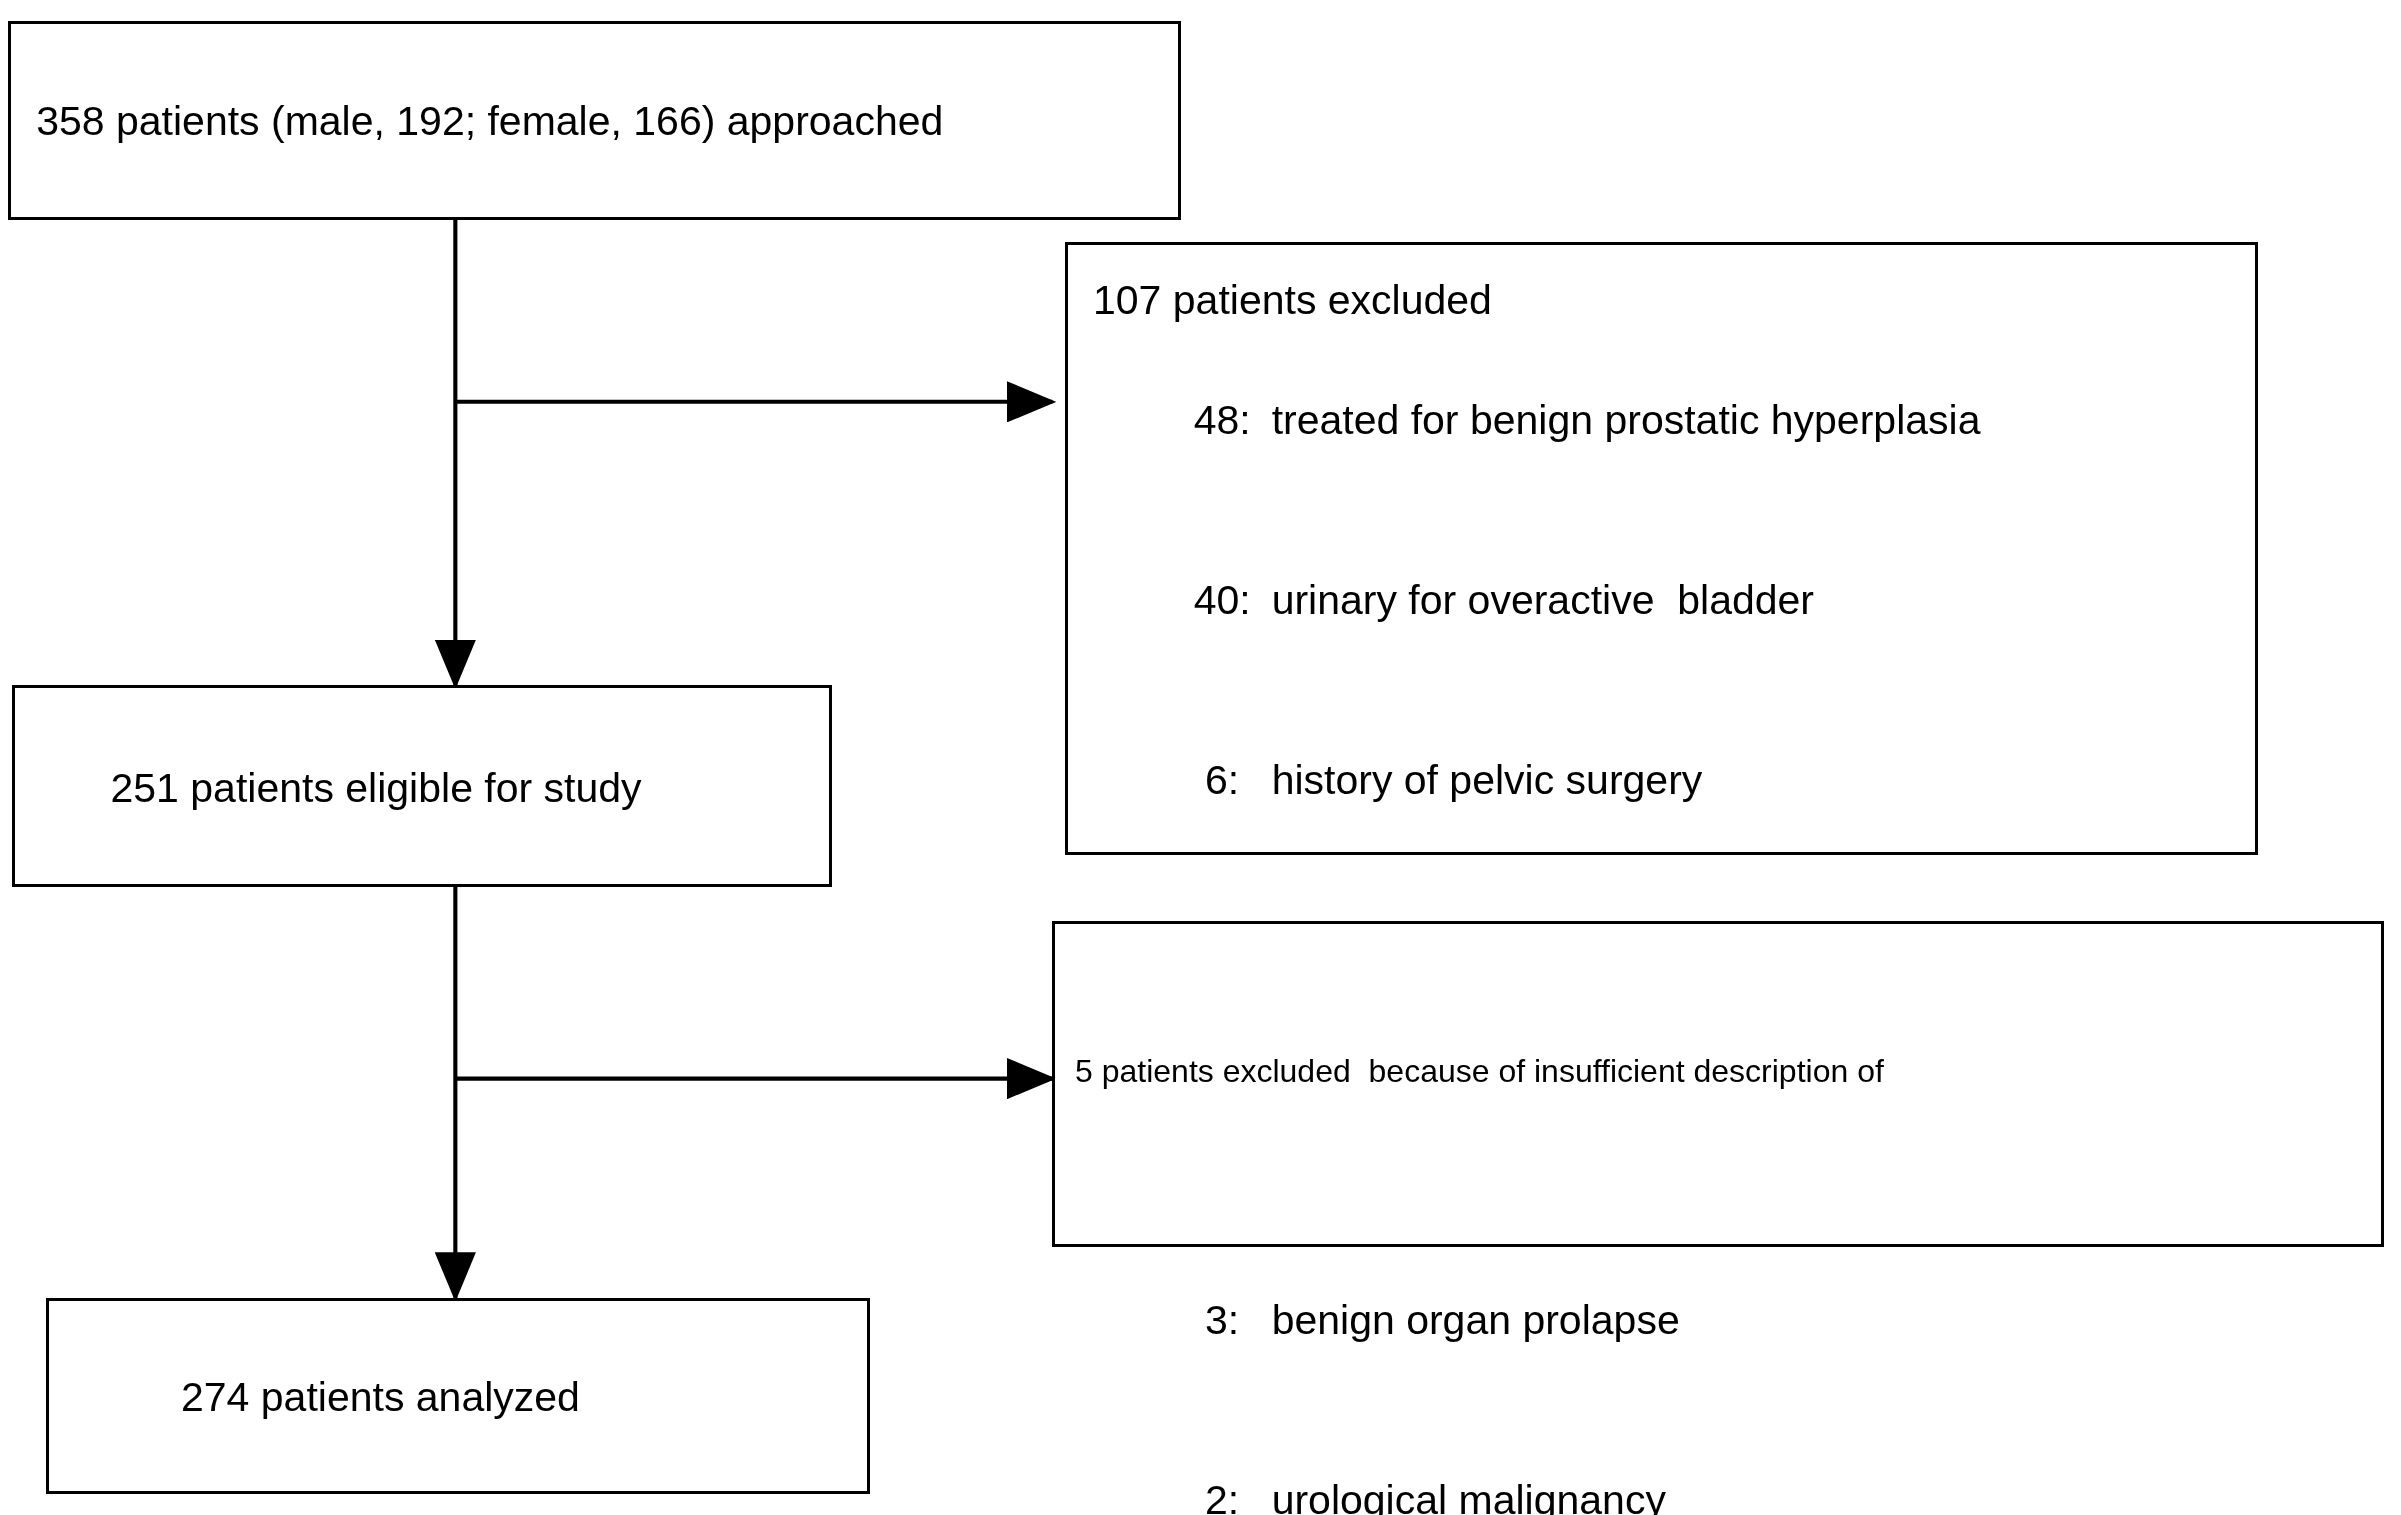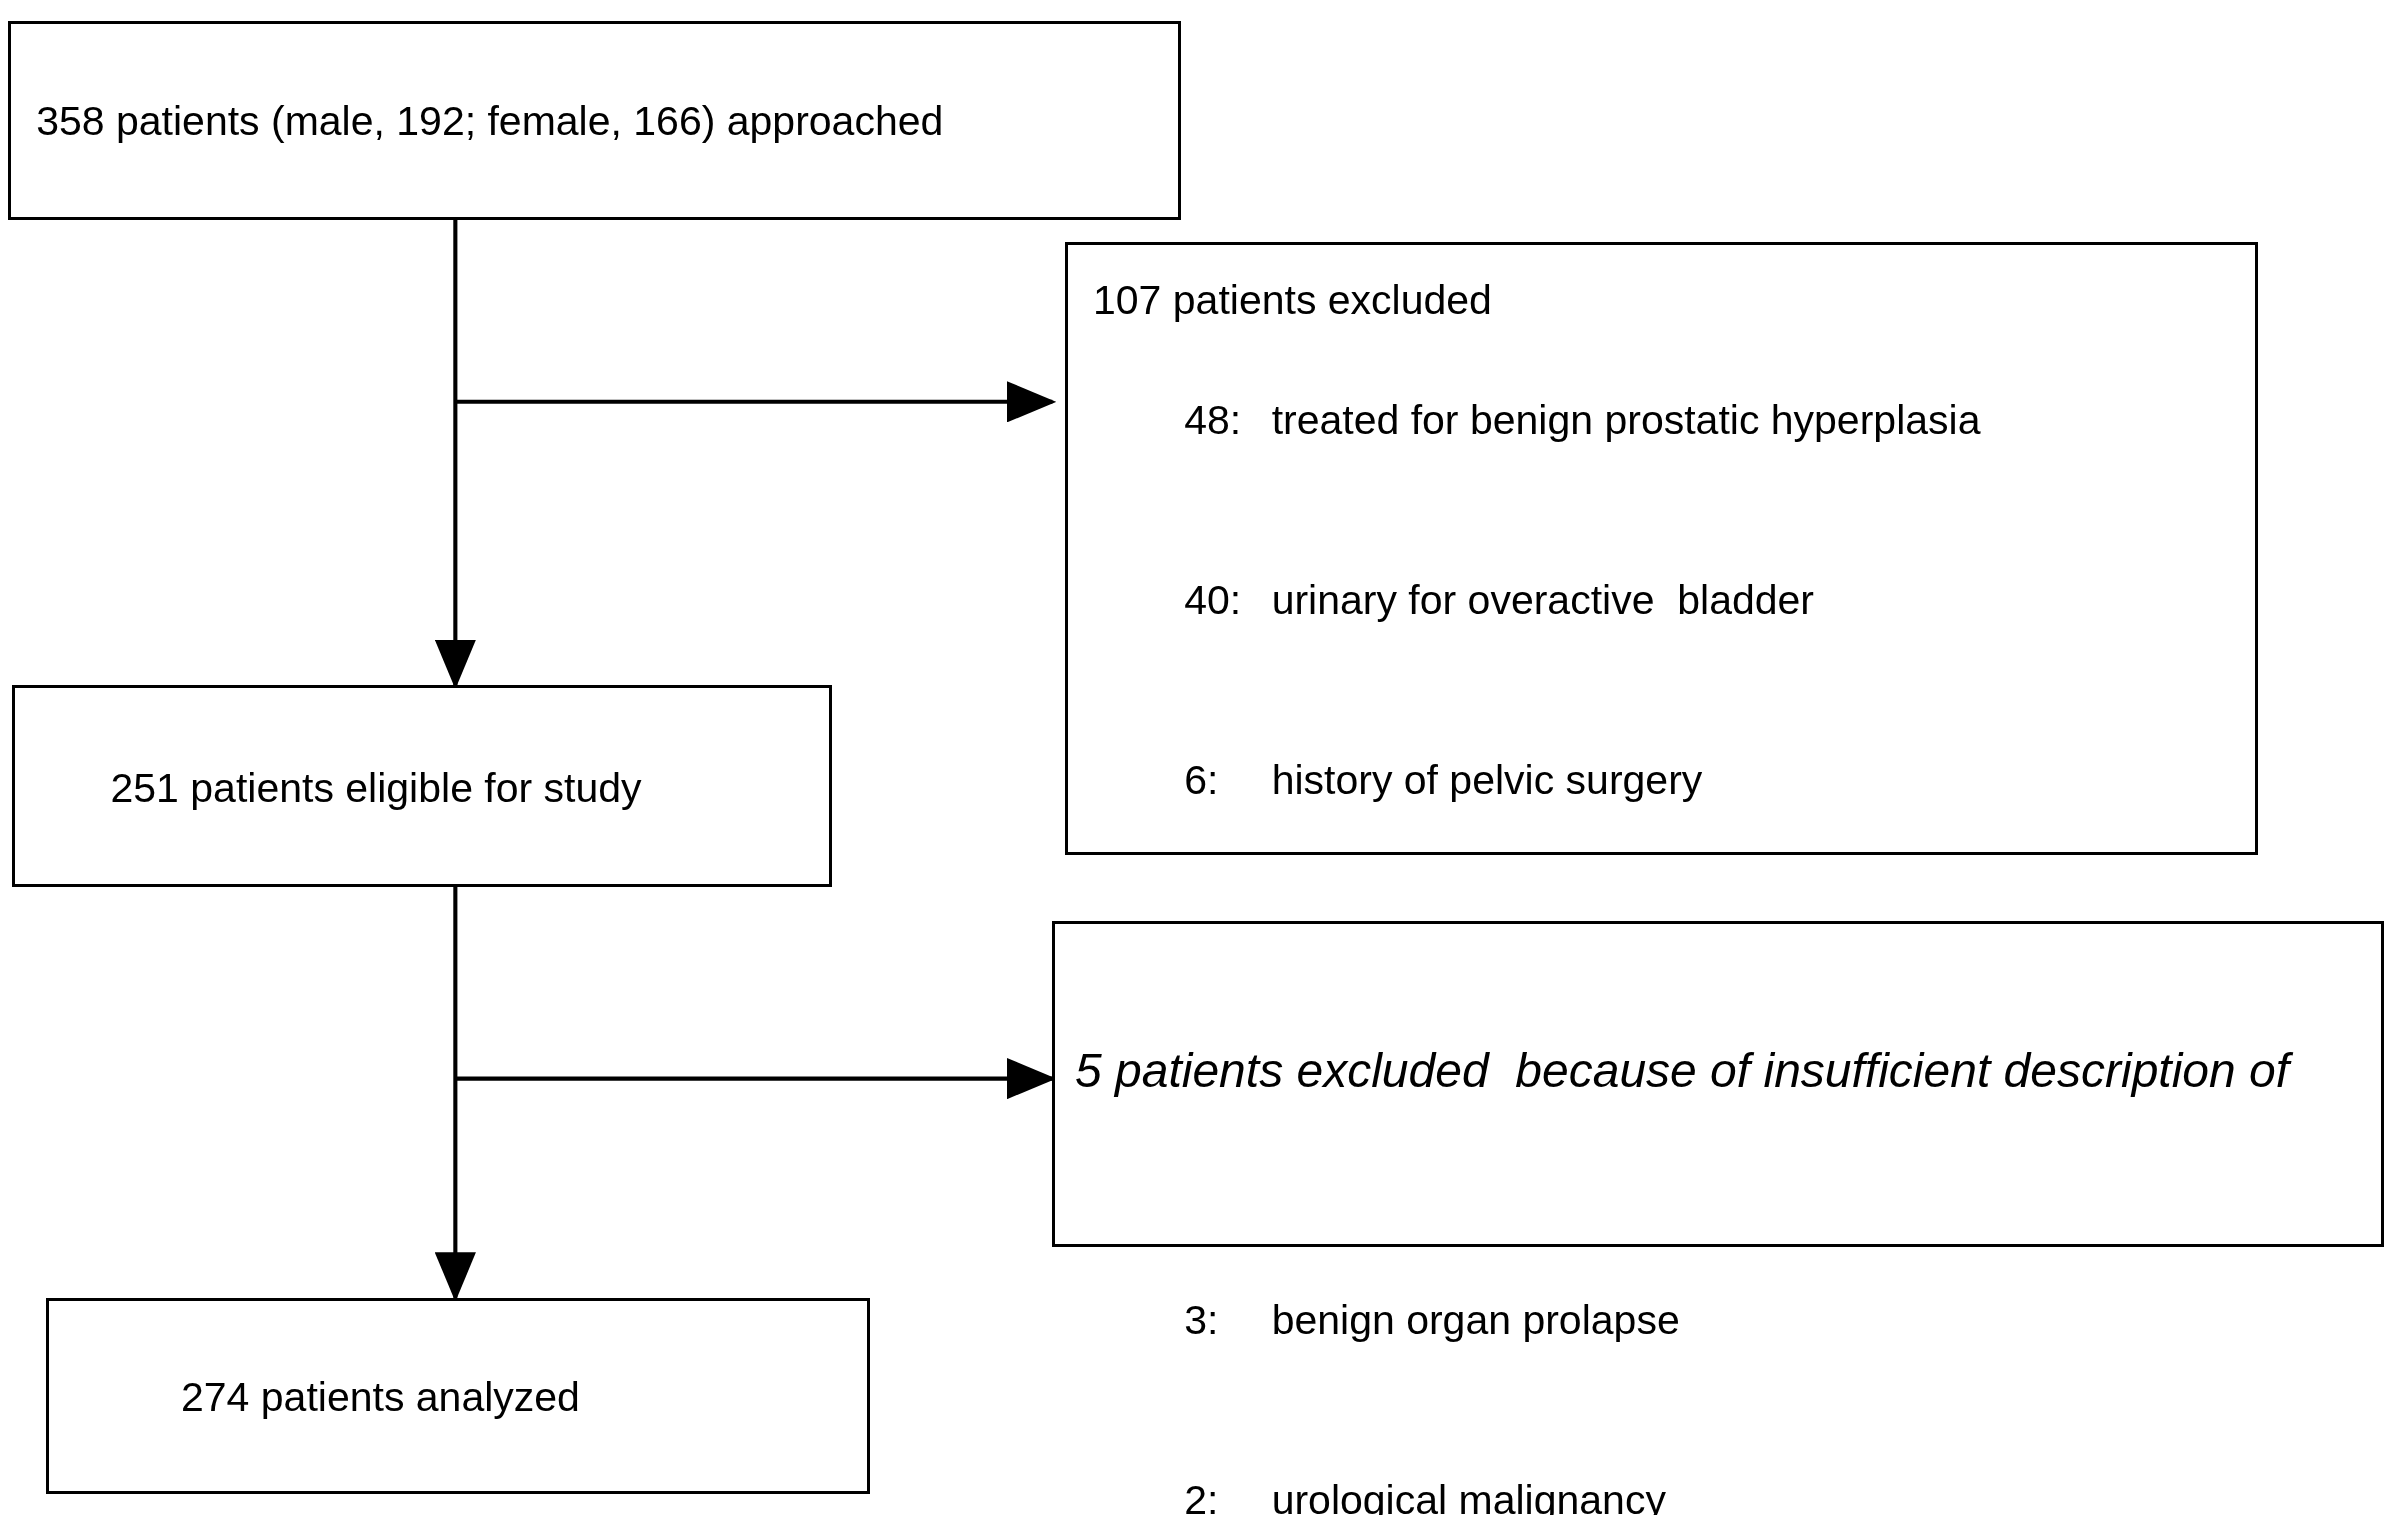--- a/index.html
+++ b/index.html
@@ -40,32 +40,31 @@
     display: block;
     white-space: pre;
   }
   .excl-row {
     display: block;
     white-space: pre;
   }
   .excl-num {
     display: inline-block;
     width: 76px;
-    text-align: left;
+    text-align: center;
   }
   .excl-label {
     display: inline-block;
     padding-left: 11.5px;
   }
   .para {
     position: absolute;
-    font-size: 48px;
+    font-size: 32px;
     line-height: 56px;
     color: #000000;
-    font-style: italic;
   }
   .para span { display: block; white-space: pre; }
   svg.connectors {
     position: absolute;
     left: 0;
     top: 0;
     width: 2401px;
     height: 1515px;
     pointer-events: none;
   }

